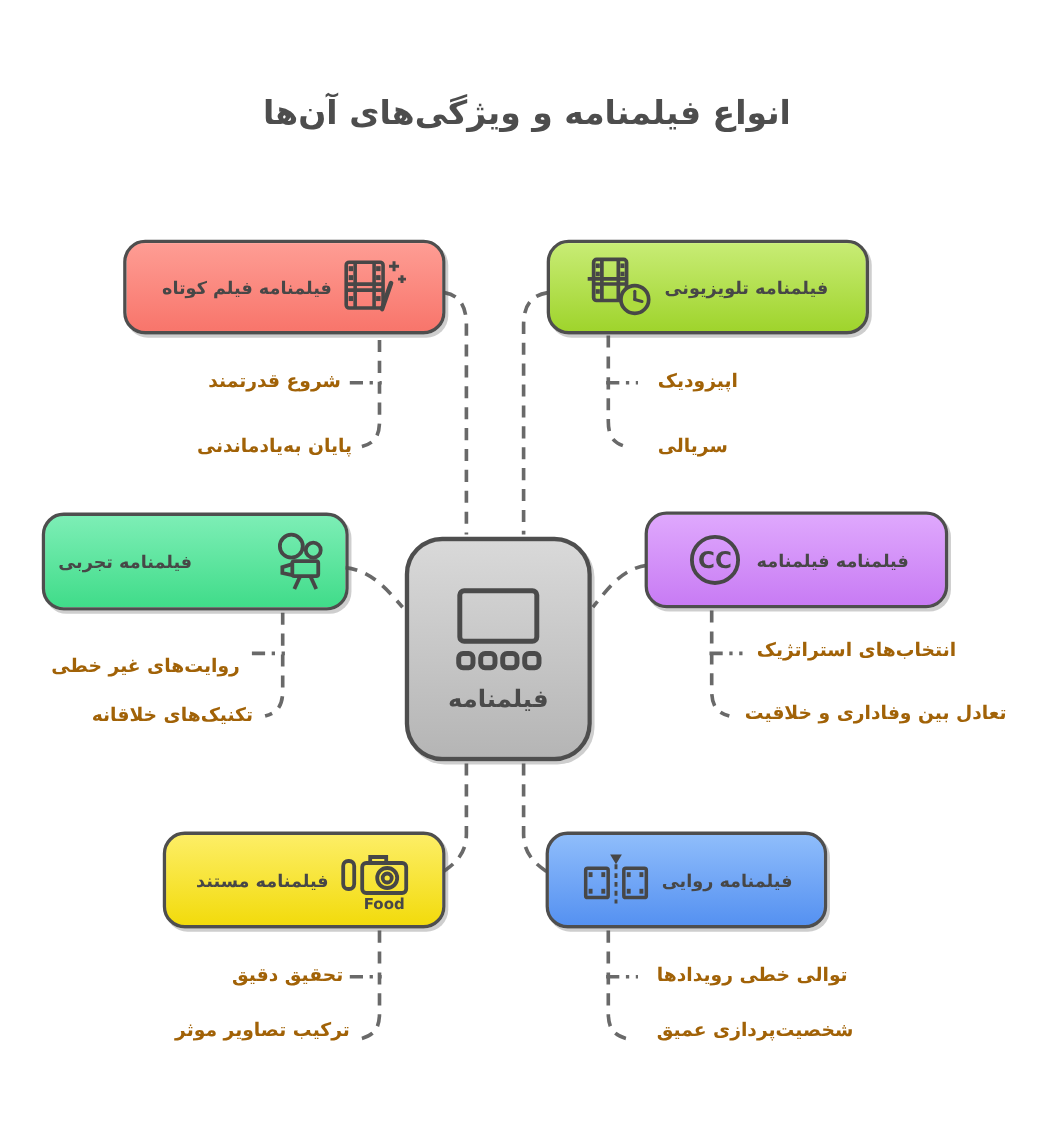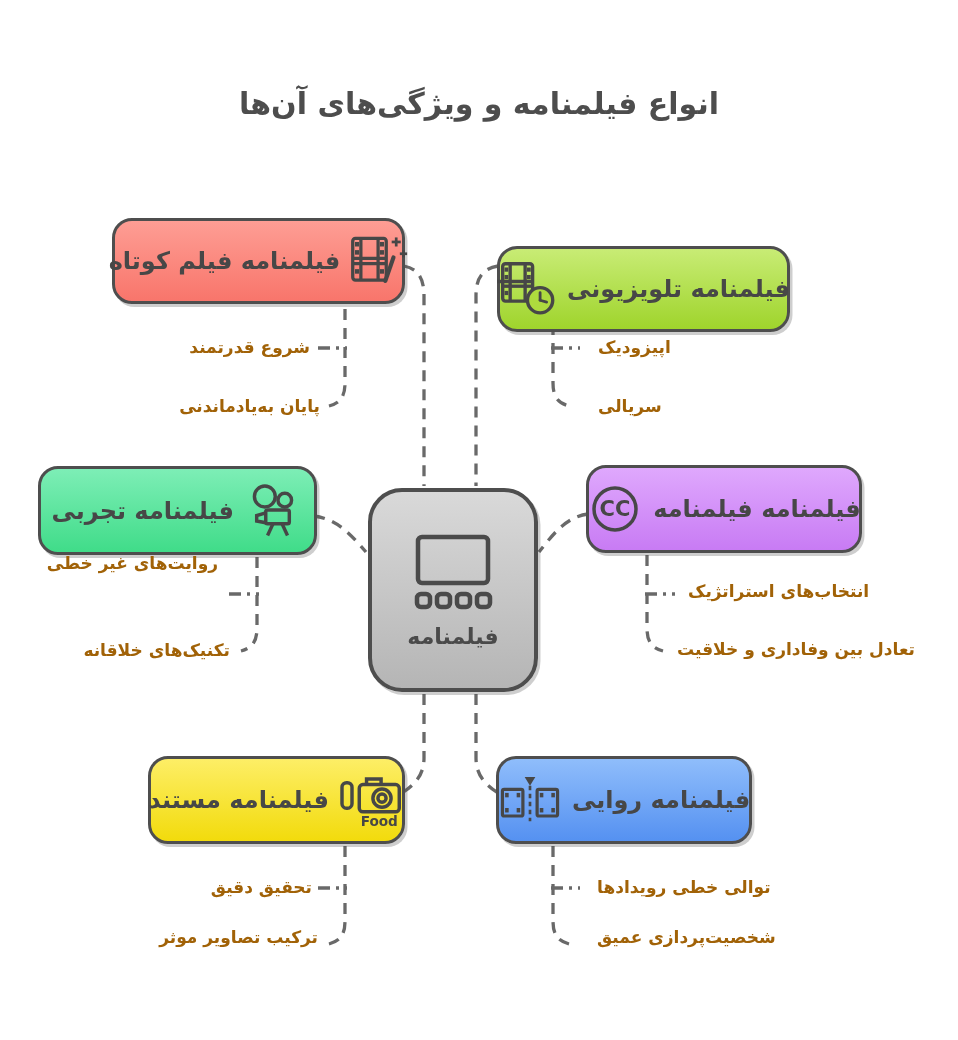--- a/index.html
+++ b/index.html
@@ -3,21 +3,21 @@
 <meta charset="utf-8">
 <style>
   html,body{margin:0;padding:0;}
   body{background:#ffffff;font-family:"DejaVu Sans",sans-serif;}
   .canvas{position:relative;width:958px;height:1040px;background:#ffffff;overflow:hidden;direction:ltr;}
   .title{position:absolute;left:0;right:0;top:86px;text-align:center;font-size:30px;font-weight:bold;color:#4d4d4d;direction:rtl;}
   .connectors{position:absolute;left:0;top:0;pointer-events:none;}
   .node{position:absolute;display:flex;align-items:center;justify-content:center;gap:10px;
         border:3.5px solid #4e4e4e;border-radius:20px;direction:rtl;padding:0 12px;box-sizing:border-box;
         box-shadow:2.5px 3px 0 rgba(78,78,78,.28);}
-  .node-label{font-weight:bold;font-size:24px;color:#474747;white-space:nowrap;}
+  .node-label{font-weight:bold;font-size:16px;color:#474747;white-space:nowrap;}
   .center-node{position:absolute;left:368px;top:488px;width:170px;height:204px;
         border:4px solid #4e4e4e;border-radius:34px;display:flex;flex-direction:column;
         align-items:center;justify-content:center;gap:14px;box-sizing:border-box;
         box-shadow:2.5px 3px 0 rgba(78,78,78,.28);}
   .center-label{font-weight:bold;font-size:22px;color:#4a4a4a;direction:rtl;}
   .leaf{position:absolute;font-weight:bold;font-size:17px;color:#a16207;direction:rtl;white-space:nowrap;}
   .icon{flex:0 0 auto;display:block;}
   .n-red{left:112px;top:218px;width:293px;height:86px;}
   .n-lime{left:497px;top:218px;width:293px;height:86px;}
   .n-green{left:38px;top:466px;width:279px;height:89px;}
@@ -82,21 +82,21 @@
       <g fill="none" stroke="#474747" stroke-width="3">
         <line x1="51" y1="6" x2="51" y2="16"></line>
         <line x1="46" y1="11" x2="56" y2="11"></line>
         <line x1="59" y1="20" x2="59" y2="28"></line>
         <line x1="55" y1="24" x2="63" y2="24"></line>
       </g>
     </svg>
     <span class="node-label">فیلمنامه فیلم کوتاه</span>
   </div>
 
-  <div class="node n-lime" style="background: linear-gradient(rgb(200, 236, 117), rgb(159, 212, 44)); margin-top: 28px;">
+  <div class="node n-lime" style="background: linear-gradient(rgb(200, 236, 117), rgb(159, 212, 44));">
     <span class="node-label">فیلمنامه تلویزیونی</span>
     <svg class="icon" width="60" height="58" viewBox="0 0 64 62">
       <g fill="none" stroke="#474747" stroke-width="3.6">
         <rect x="6" y="4" width="32" height="40" rx="3"></rect>
         <line x1="14" y1="4" x2="14" y2="44"></line>
         <line x1="30" y1="4" x2="30" y2="44"></line>
         <line x1="0" y1="23" x2="38" y2="23"></line>
         <line x1="6" y1="28" x2="38" y2="28"></line>
       </g>
       <g fill="#474747">
@@ -182,21 +182,21 @@
         <rect x="67" y="62" width="13" height="13" rx="4"></rect>
       </g>
     </svg>
     <span class="center-label">فیلمنامه</span>
   </div>
 
   <div class="leaf" style="right:648px;top:337px;">شروع قدرتمند</div>
   <div class="leaf" style="right:638px;top:396px;">پایان به‌یادماندنی</div>
   <div class="leaf" style="left:598px;top:337px;">اپیزودیک</div>
   <div class="leaf" style="left:598px;top:396px;">سریالی</div>
-  <div class="leaf" style="right:740px;top:553px;margin-left:25px;">روایت‌های غیر خطی</div>
+  <div class="leaf" style="right:740px;top:596px;margin-left:25px;">روایت‌های غیر خطی</div>
   <div class="leaf" style="right:728px;top:640px;">تکنیک‌های خلاقانه</div>
   <div class="leaf" style="left:688px;top:581px;">انتخاب‌های استراتژیک</div>
   <div class="leaf" style="left:677px;top:639px;">تعادل بین وفاداری و خلاقیت</div>
   <div class="leaf" style="right:646px;top:877px;">تحقیق دقیق</div>
   <div class="leaf" style="right:640px;top:927px;">ترکیب تصاویر موثر</div>
   <div class="leaf" style="left:597px;top:877px;">توالی خطی رویدادها</div>
   <div class="leaf" style="left:597px;top:927px;">شخصیت‌پردازی عمیق</div>
 
 </div>
 

